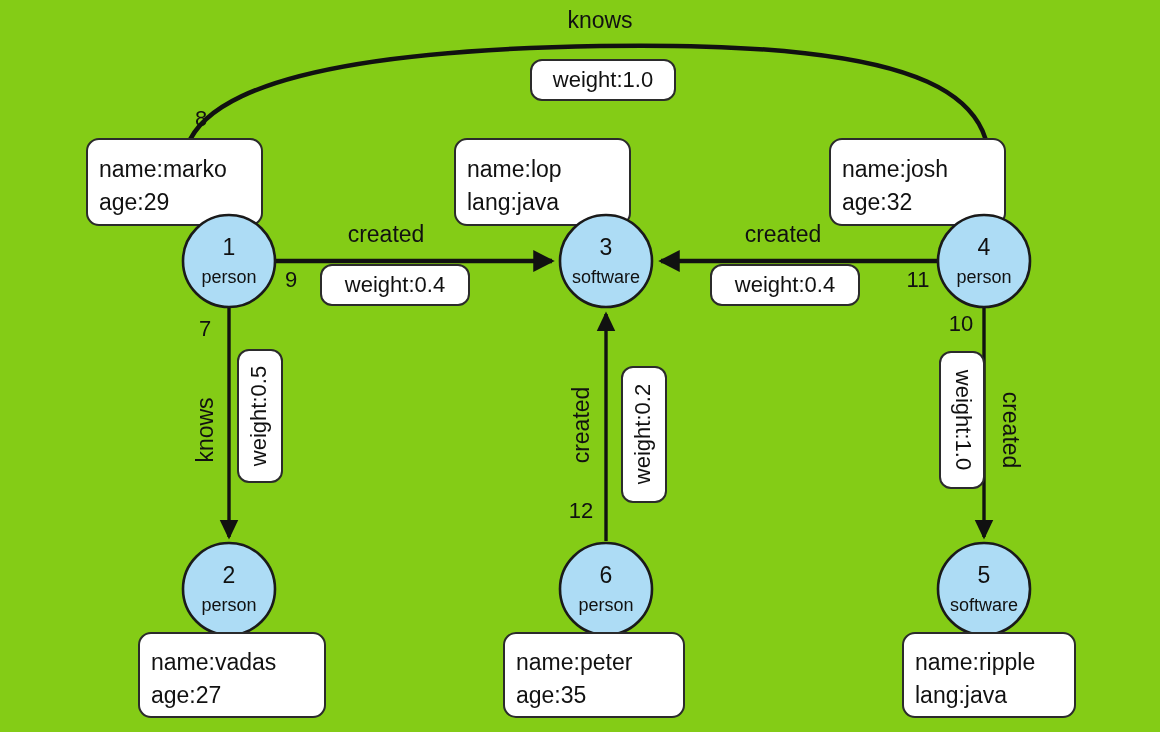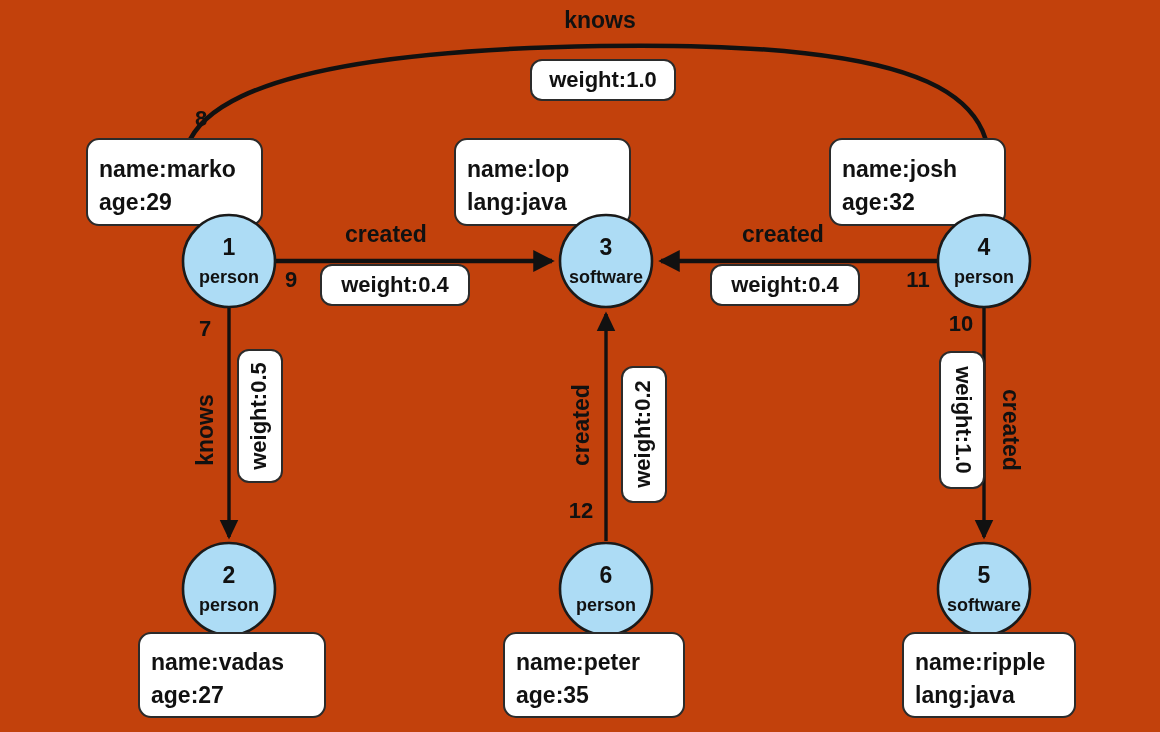--- a/index.html
+++ b/index.html
@@ -11,22 +11,21 @@
   body {
     width: 1160px;
     height: 732px;
     font-family: "Liberation Sans", sans-serif;
     overflow: hidden;
   }
   #canvas {
     position: relative;
     width: 1160px;
     height: 732px;
-    background: #c2410c;
-    font-weight: bold;
+    background: #84cc16;
   }
   svg#graph {
     position: absolute;
     top: 0;
     left: 0;
     width: 1160px;
     height: 732px;
   }
   .vertex-circle {
     fill: #addcf5;

